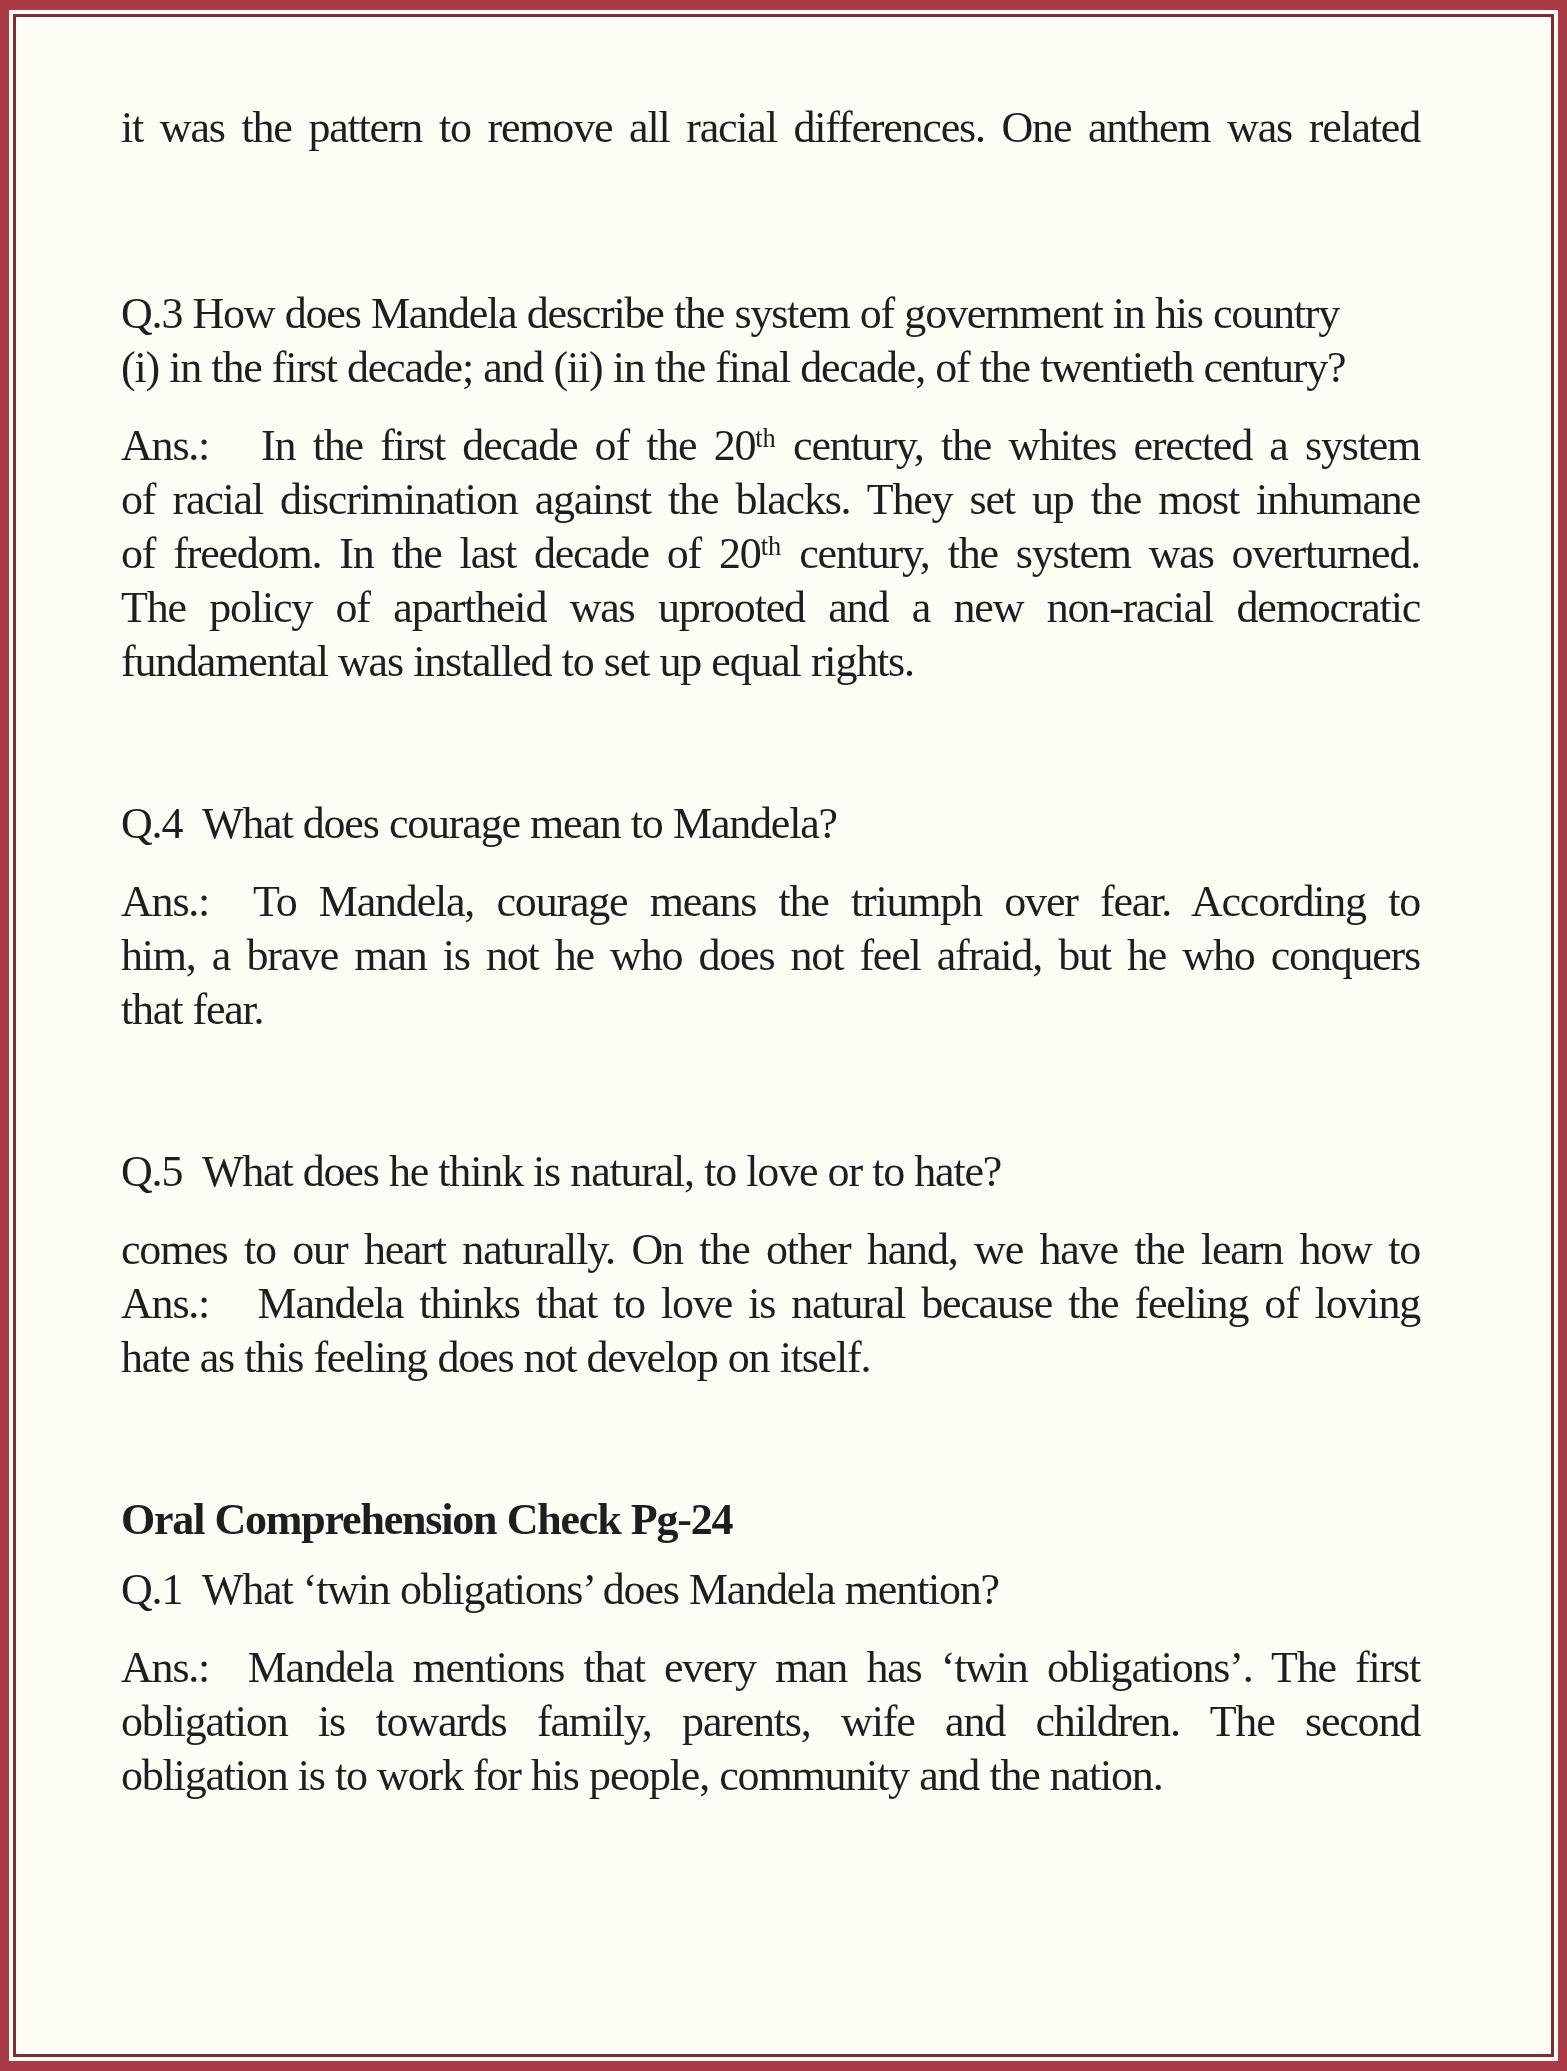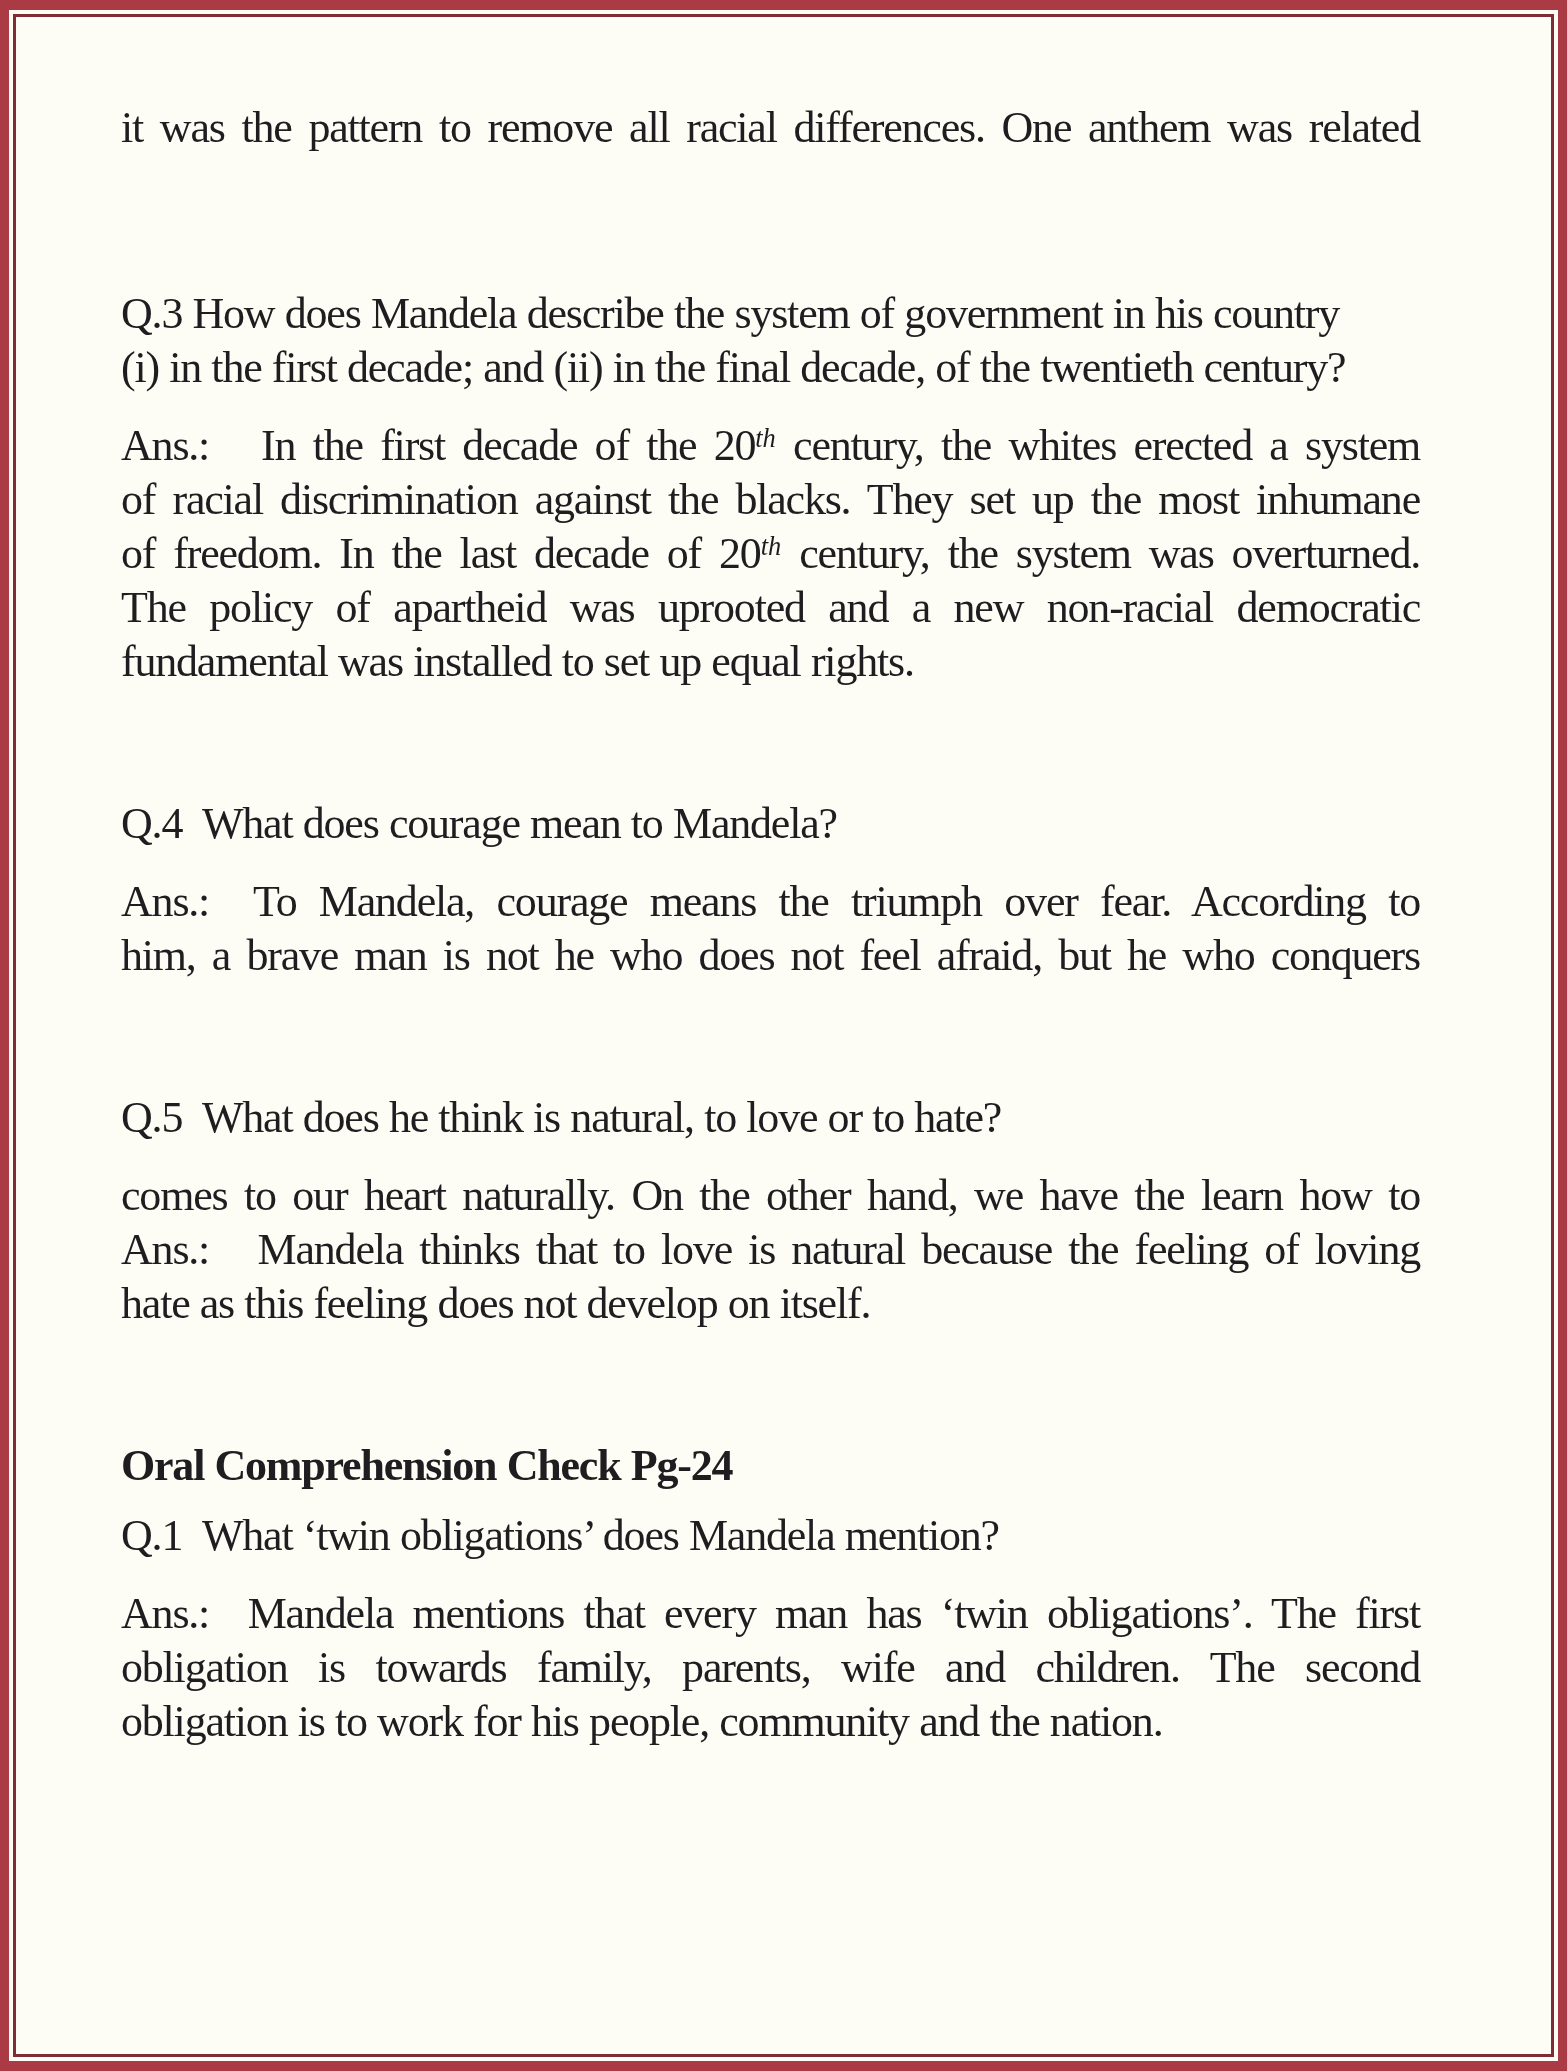--- a/index.html
+++ b/index.html
@@ -44,21 +44,20 @@
     text-align-last: justify;
   }
   .heading .line { font-weight: bold; }
   sup {
     font-size: 0.6em;
     line-height: 0;
     vertical-align: baseline;
     position: relative;
     top: -0.5em;
     letter-spacing: 0;
-    font-style: italic;
   }
 </style>
 </head>
 <body style="--outer-border: #AA3B45; --inner-border: #7E2D35; --page-bg: #FDFCF5; --text-color: #1E1E20;">
 
 <div class="page-inner">
   <div class="page-border">
     <div class="content">
         <div class="block body">
           <div class="line jfull">it was the pattern to remove all racial differences. One anthem was related</div>
@@ -73,20 +72,21 @@
           <div class="line jfull">of freedom. In the last decade of 20<sup>th</sup> century, the system was overturned.</div>
           <div class="line jfull">The policy of apartheid was uprooted and a new non-racial democratic</div>
           <div class="line">fundamental was installed to set up equal rights.</div>
         </div>
         <div class="block question">
           <div class="line">Q.4&nbsp; What does courage mean to Mandela?</div>
         </div>
         <div class="block answer">
           <div class="line jfull">Ans.:&nbsp; To Mandela, courage means the triumph over fear. According to</div>
           <div class="line jfull">him, a brave man is not he who does not feel afraid, but he who conquers</div>
+          <div class="line">that fear.</div>
         </div>
         <div class="block question">
           <div class="line">Q.5&nbsp; What does he think is natural, to love or to hate?</div>
         </div>
         <div class="block answer">
           <div class="line jfull">comes to our heart naturally. On the other hand, we have the learn how to</div>
           <div class="line jfull">Ans.:&nbsp;&nbsp; Mandela thinks that to love is natural because the feeling of loving</div>
           <div class="line">hate as this feeling does not develop on itself.</div>
         </div>
         <div class="block heading">

